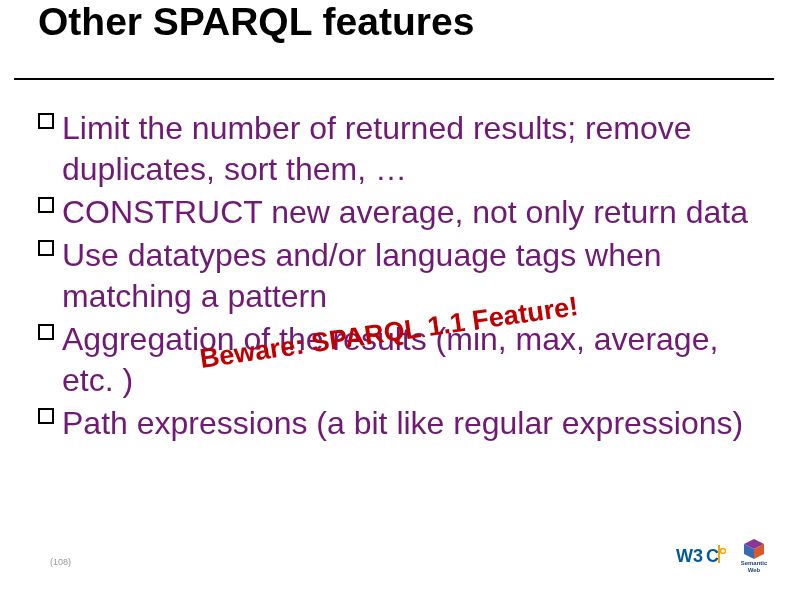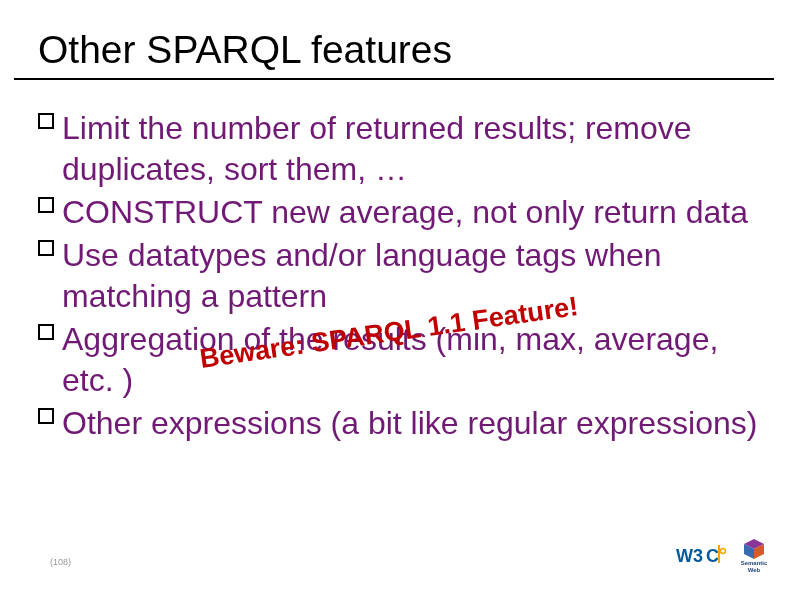--- a/index.html
+++ b/index.html
@@ -12,25 +12,25 @@
     overflow: hidden;
     position: relative;
   }
   .slide {
     width: 794px;
     height: 595px;
     position: relative;
   }
   .title {
     position: absolute;
-    top: 28px;
+    top: 0;
     left: 38px;
     font-size: 39px;
     color: #000;
-    font-weight: normal;
+    font-weight: bold;
   }
   .hr {
     position: absolute;
     top: 78px;
     left: 14px;
     width: 760px;
     height: 0;
     border-top: 2px solid #000;
   }
   .content {
@@ -136,21 +136,21 @@
     <div class="bullet">
       <span class="box"></span>
       <span>Use datatypes and/or language tags when matching a pattern</span>
     </div>
     <div class="bullet">
       <span class="box"></span>
       <span>Aggregation of the results (min, max, average, etc. )</span>
     </div>
     <div class="bullet">
       <span class="box"></span>
-      <span>Other expressions (a bit like regular expressions)</span>
+      <span>Path expressions (a bit like regular expressions)</span>
     </div>
   </div>
 
   <div class="overlay">Beware: SPARQL 1.1 Feature!</div>
 
   <div class="page-num">(108)</div>
 
   <div class="logos">
     <div class="w3c">
       <svg width="50" height="26" viewBox="0 0 50 26">

